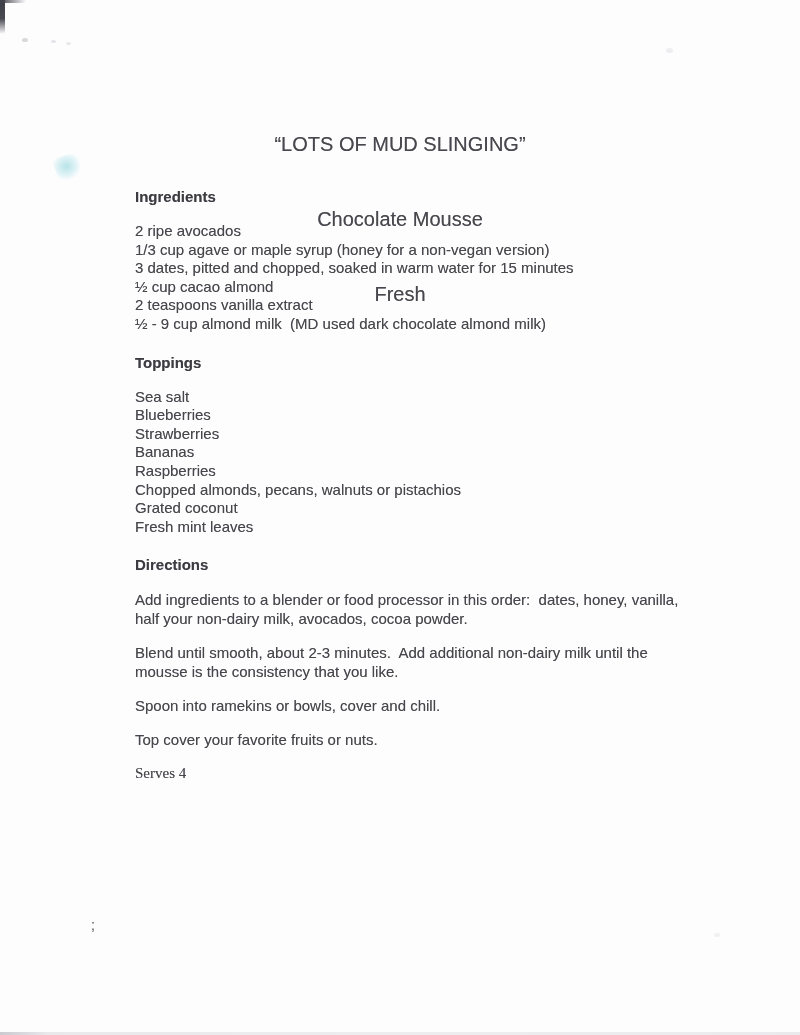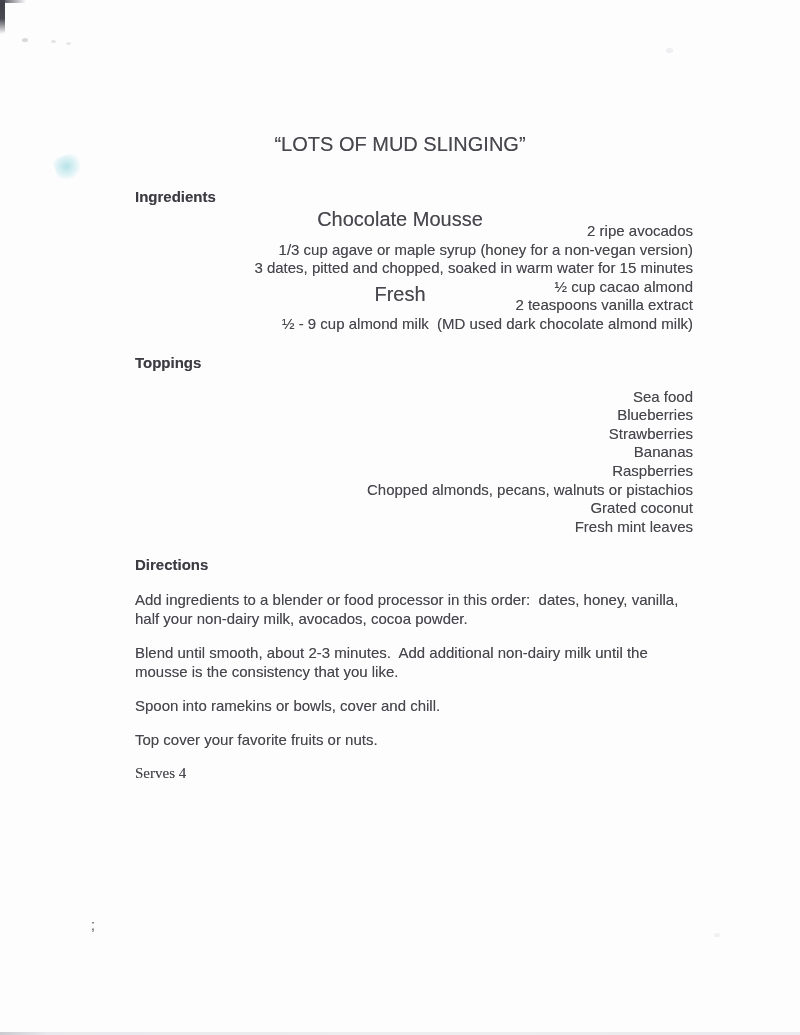--- a/index.html
+++ b/index.html
@@ -49,21 +49,20 @@
     font-weight: bold;
     line-height: 19px;
     margin: 0 0 16px 0;
     color: #3c3c42;
   }
   .plain-list {
     list-style: none;
     margin: 0 0 19px 0;
     padding: 0;
     line-height: 18.6px;
-    text-align: right;
   }
   .plain-list li {
     white-space: pre-wrap;
   }
   .para {
     margin: 0 0 15px 0;
     line-height: 19px;
     white-space: pre-wrap;
   }
   .serves {
@@ -139,21 +138,21 @@
       <li>2 ripe avocados</li>
       <li>1/3 cup agave or maple syrup (honey for a non-vegan version)</li>
       <li>3 dates, pitted and chopped, soaked in warm water for 15 minutes</li>
       <li>½ cup cacao almond</li>
       <li>2 teaspoons vanilla extract</li>
       <li>½ - 9 cup almond milk  (MD used dark chocolate almond milk)</li>
     </ul>
 
     <h2 class="heading">Toppings</h2>
     <ul class="plain-list">
-      <li>Sea food</li>
+      <li>Sea salt</li>
       <li>Blueberries</li>
       <li>Strawberries</li>
       <li>Bananas</li>
       <li>Raspberries</li>
       <li>Chopped almonds, pecans, walnuts or pistachios</li>
       <li>Grated coconut</li>
       <li>Fresh mint leaves</li>
     </ul>
 
     <h2 class="heading">Directions</h2>

